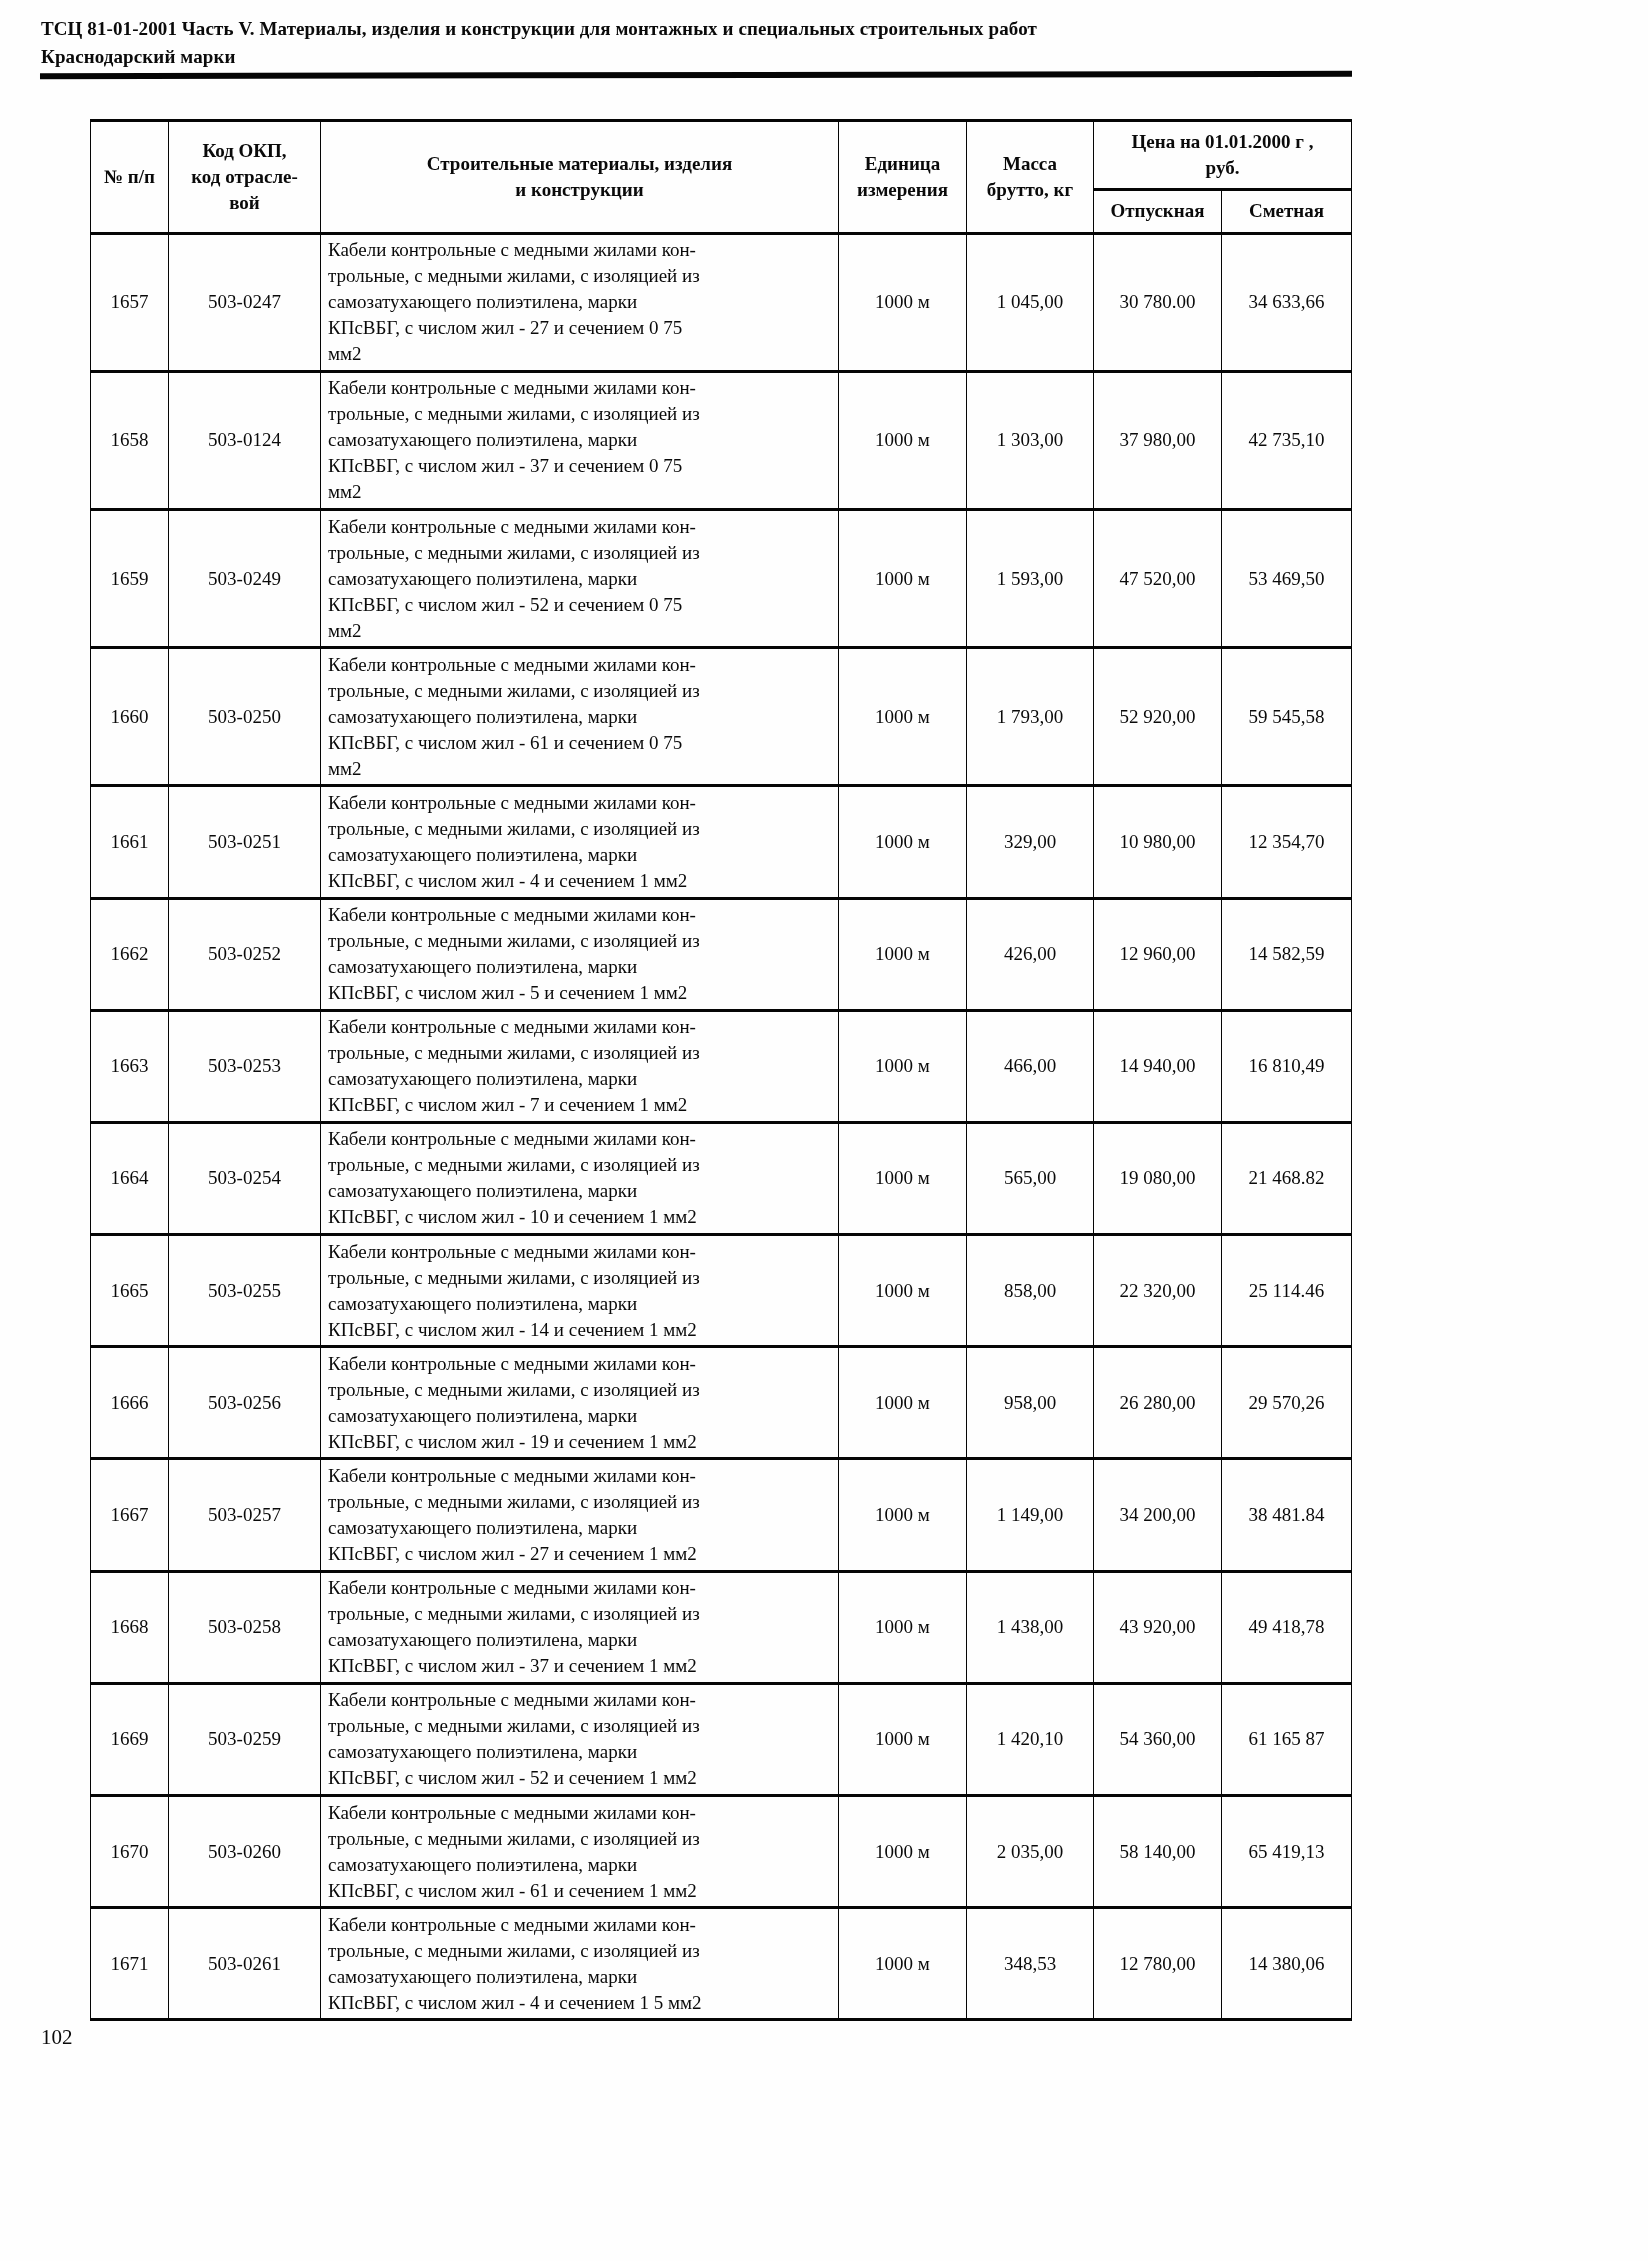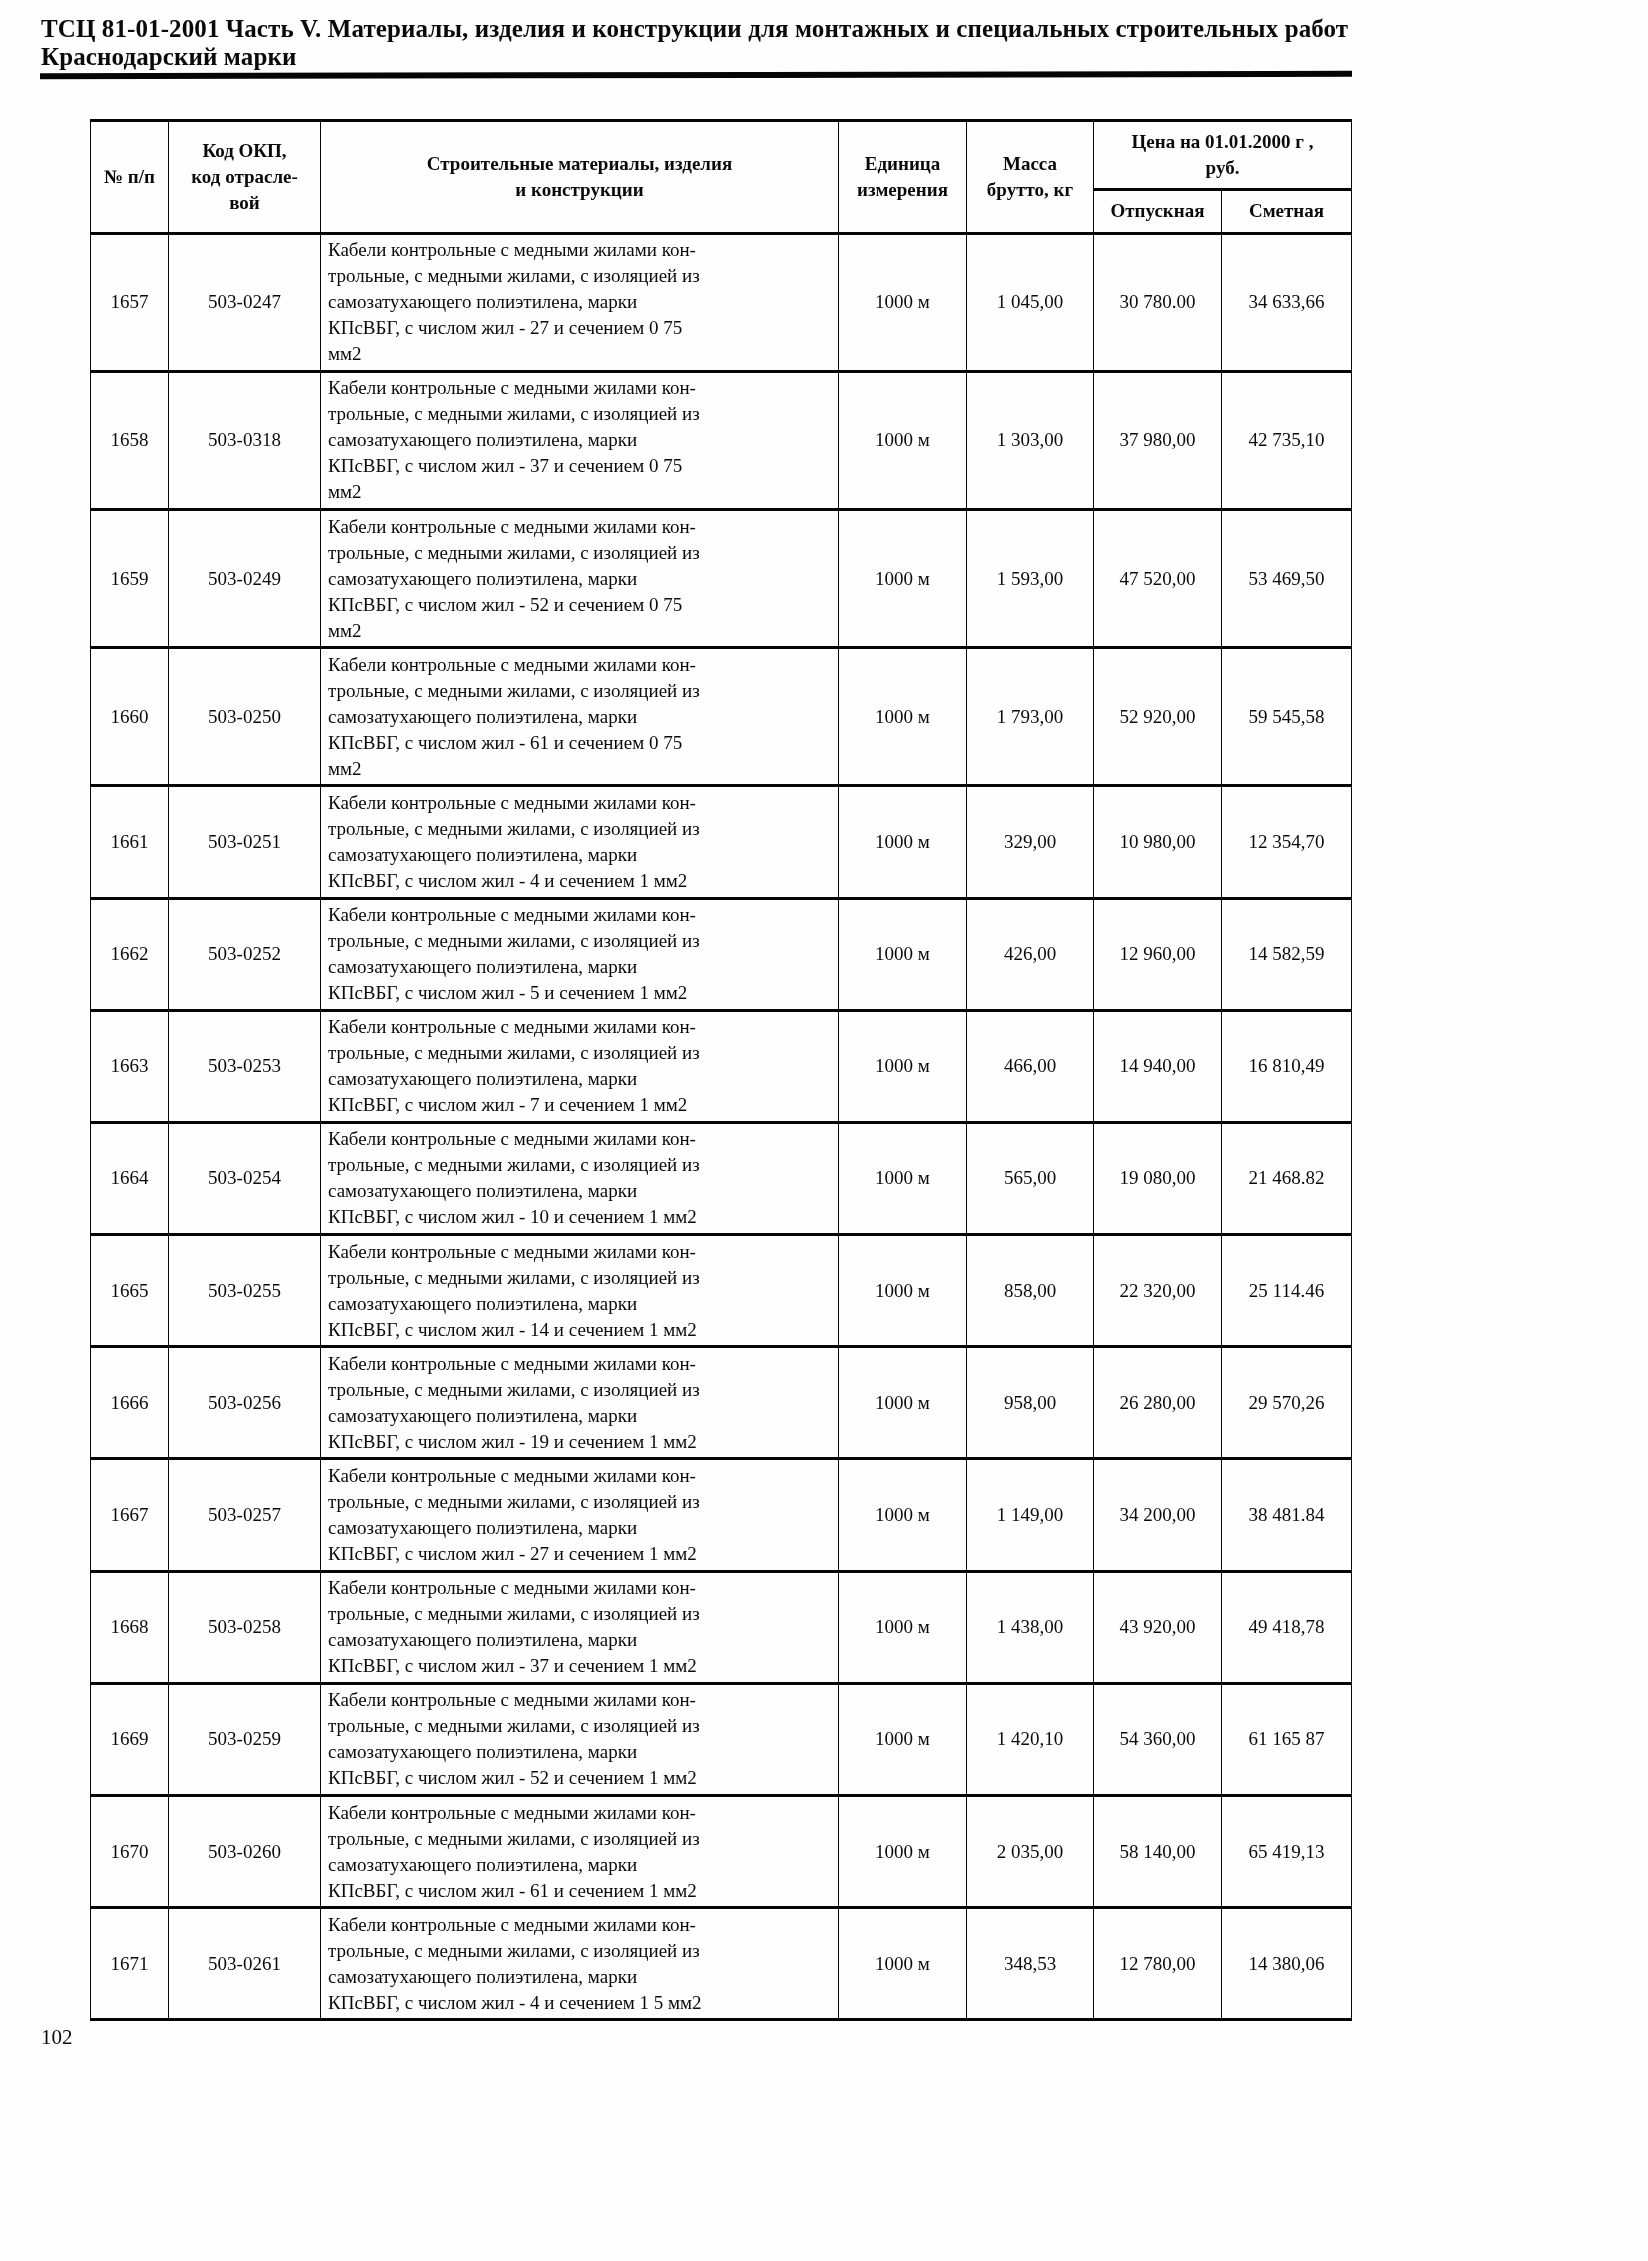--- a/index.html
+++ b/index.html
@@ -6,21 +6,21 @@
   .page{
     position:relative;
     width:1649px;height:2261px;
     background:#fefefe;
     font-family:"Liberation Serif","DejaVu Serif",serif;
     color:#0a0a0a;
     overflow:hidden;
   }
   .doc-header{
     position:absolute;left:41px;top:15.4px;width:1316px;
-    font-size:25px;font-weight:bold;line-height:28px;
+    font-size:19px;font-weight:bold;line-height:28px;
     letter-spacing:0.1px;
     white-space:pre-line;
   }
   .header-rule{
     position:absolute;left:40px;top:72px;width:1312px;height:5.8px;
     background:#050505;
     transform:rotate(-0.10deg);
   }
   table.price-table{
     position:absolute;left:90px;top:119px;
@@ -110,21 +110,21 @@
 самозатухающего полиэтилена, марки
 КПсВБГ, с числом жил - 27 и сечением 0 75
 мм2</td>
       <td class="c-unit">1000 м</td>
       <td class="c-mass">1 045,00</td>
       <td class="c-otp">30 780.00</td>
       <td class="c-smet">34 633,66</td>
     </tr>
         <tr>
       <td class="c-num">1658</td>
-      <td class="c-code">503-0318</td>
+      <td class="c-code">503-0124</td>
       <td class="c-desc">Кабели контрольные с медными жилами кон-
 трольные, с медными жилами, с изоляцией из
 самозатухающего полиэтилена, марки
 КПсВБГ, с числом жил - 37 и сечением 0 75
 мм2</td>
       <td class="c-unit">1000 м</td>
       <td class="c-mass">1 303,00</td>
       <td class="c-otp">37 980,00</td>
       <td class="c-smet">42 735,10</td>
     </tr>

